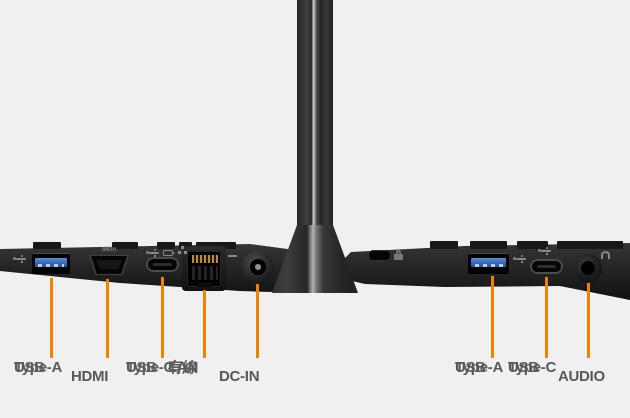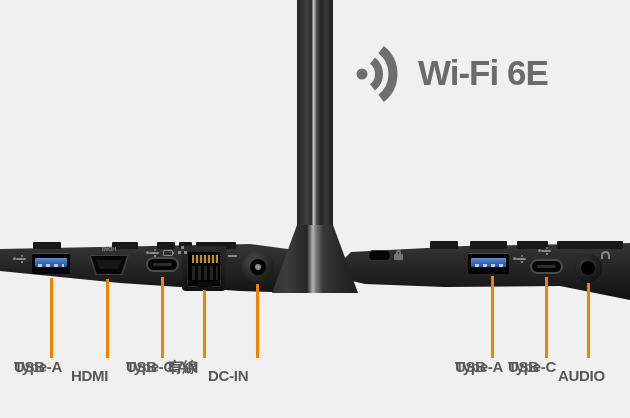--- a/index.html
+++ b/index.html
@@ -185,37 +185,29 @@
     <div>HDMI</div>
   </div>
   <div class="plabel" style="left:126px;">
     <div>USB</div>
     <div>Type-C</div>
   </div>
   <div class="plabel" style="left:168px;">
     <div>有線</div>
     <div>LAN</div>
   </div>
-  <div class="plabel single" style="left:208px;">
+  <div class="plabel single" style="left:219px;">
     <div>DC-IN</div>
   </div>
   <div class="plabel" style="left:455px;">
     <div>USB</div>
     <div>Type-A</div>
   </div>
   <div class="plabel" style="left:508px;">
     <div>USB</div>
     <div>Type-C</div>
   </div>
   <div class="plabel single" style="left:558px;">
     <div>AUDIO</div>
   </div>
 
-  <div class="wifi-badge">
-    <svg class="wifi-icon" width="50" height="60" viewBox="0 0 50 60">
-      <circle cx="8" cy="30" r="5.5" fill="#6e6e6e"></circle>
-      <path d="M 18.5 16.6 A 17 17 0 0 1 18.5 43.4" fill="none" stroke="#6e6e6e" stroke-width="8"></path>
-      <path d="M 27.1 5.6 A 31 31 0 0 1 27.1 54.4" fill="none" stroke="#6e6e6e" stroke-width="9"></path>
-    </svg>
-    <div class="wifi-text">Wi-Fi 6E</div>
-  </div>
 
 </div>
 
 </body></html>

